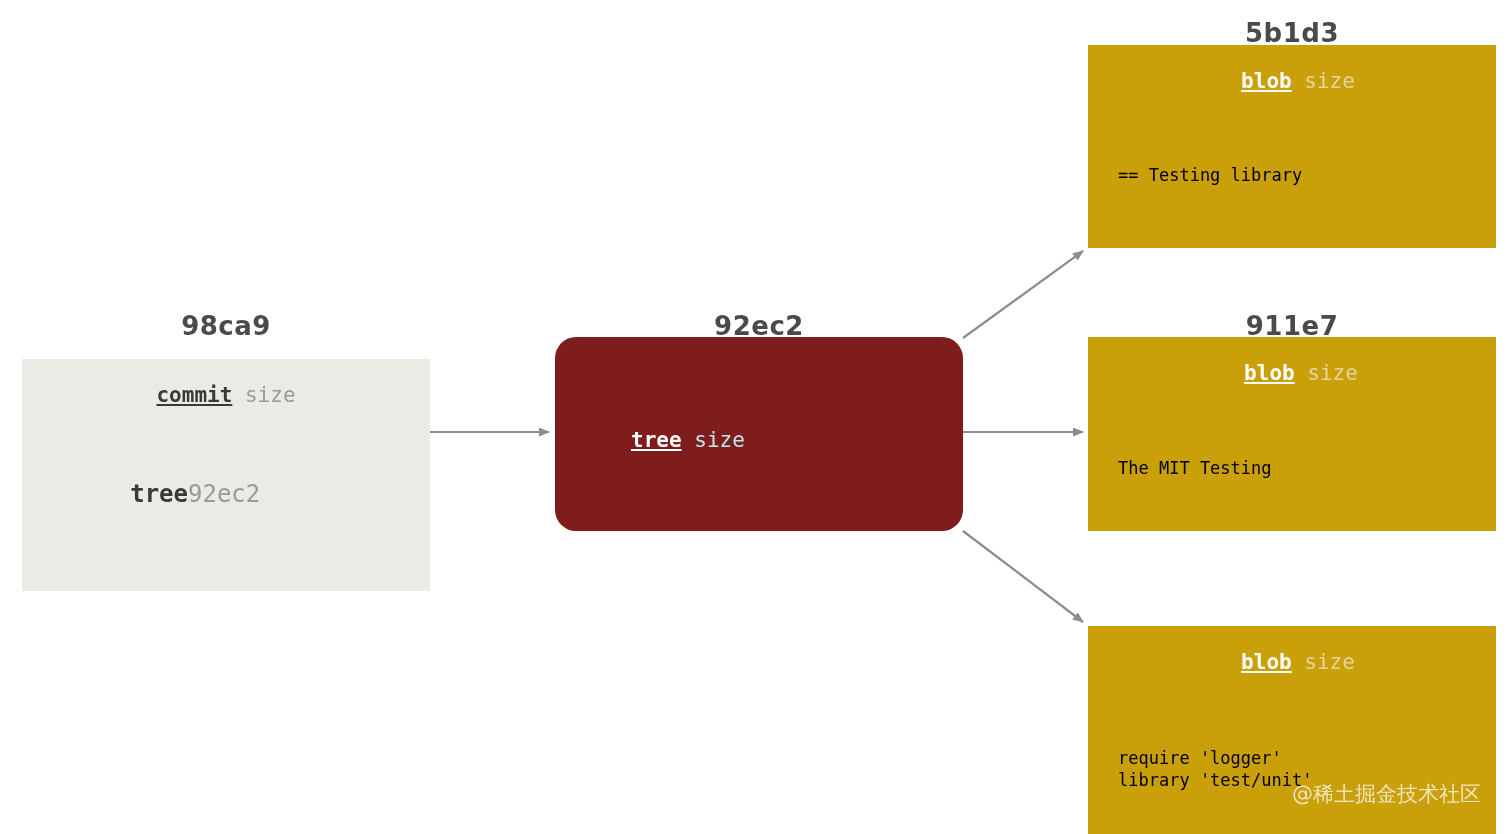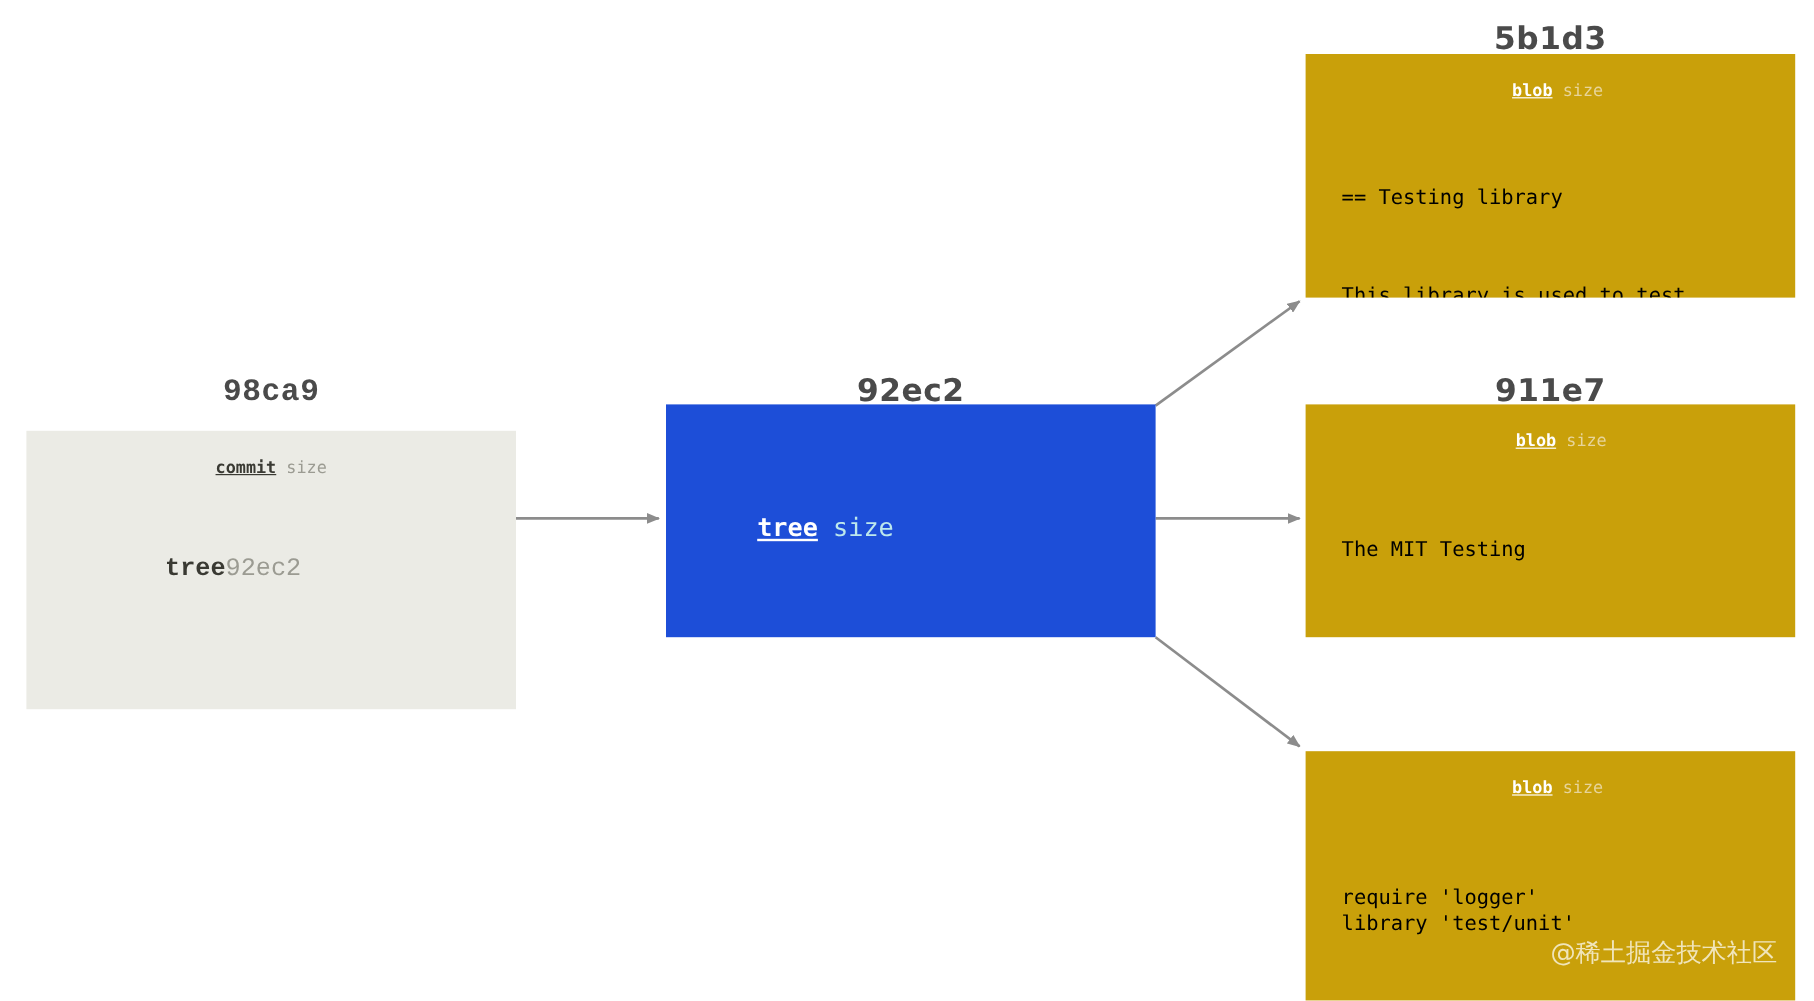--- a/index.html
+++ b/index.html
@@ -31,48 +31,47 @@
   }
 
   
   .obj-box {
     position: absolute;
     box-sizing: border-box;
     overflow: hidden;
     font-family: "DejaVu Sans Mono", monospace;
   }
   .obj-box.commit  { background: #ebebe5; }
-  .obj-box.tree    { background: #1d4ed8; }
+  .obj-box.tree    { background: #7f1d1d; border-radius: 21px; }
   .obj-box.blob    { background: #c9a00a; }
 
   
   .obj-head {
     text-align: center;
-    font-size: 14px;
+    font-size: 21px;
     line-height: 1.35;
     white-space: pre;
   }
   .obj-head .kind {
     font-weight: bold;
     text-decoration: underline;
   }
   .obj-head .size { font-weight: normal; }
 
   .commit .obj-head .kind { color: #3a3a33; }
   .commit .obj-head .size { color: #9b9b92; }
   .blob   .obj-head .kind { color: #ffffff; }
   .blob   .obj-head .size { color: #e7d49a; }
 
   
   .kv-block {
     margin-top: 6px;
-    font-size: 21px;
+    font-size: 24px;
     line-height: 1.32;
     white-space: pre;
-    font-family: Liberation Mono, monospace;
   }
   .kv-row { display: block; }
   .kv-row .k {
     font-weight: bold;
     color: #3a3a33;
   }
   .kv-row .v { color: #9b9b92; }
 
   
   .tree-entries {
@@ -142,21 +141,21 @@
 
     <line x1="430" y1="432" x2="549" y2="432" stroke="#8c8c8c" stroke-width="2.2" marker-end="url(#ah)"></line>
 
     <line x1="963" y1="338" x2="1083" y2="251" stroke="#8c8c8c" stroke-width="2.2" marker-end="url(#ah)"></line>
 
     <line x1="963" y1="432" x2="1083" y2="432" stroke="#8c8c8c" stroke-width="2.2" marker-end="url(#ah)"></line>
 
     <line x1="963" y1="531" x2="1083" y2="622" stroke="#8c8c8c" stroke-width="2.2" marker-end="url(#ah)"></line>
   </svg>
 
-  <div class="hash-label" style="left:22px; top:311px; width:408px;font-family:Liberation Mono, monospace;">98ca9</div>
+  <div class="hash-label" style="left:22px; top:311px; width:408px;">98ca9</div>
 
   <div class="obj-box commit" style="left:22px; top:359px; width:408px; height:232px; padding:22px 16px 0 16px;">
     <div class="obj-head"><span class="kind">commit</span><span class="size"> <span>size</span></span></div>
 
     <div class="kv-block">
       <div class="kv-row"><span class="k" style="display:inline-block;width:150px;text-align:right;">tree</span><span class="v">92ec2</span></div>
       
       
     </div>
 

